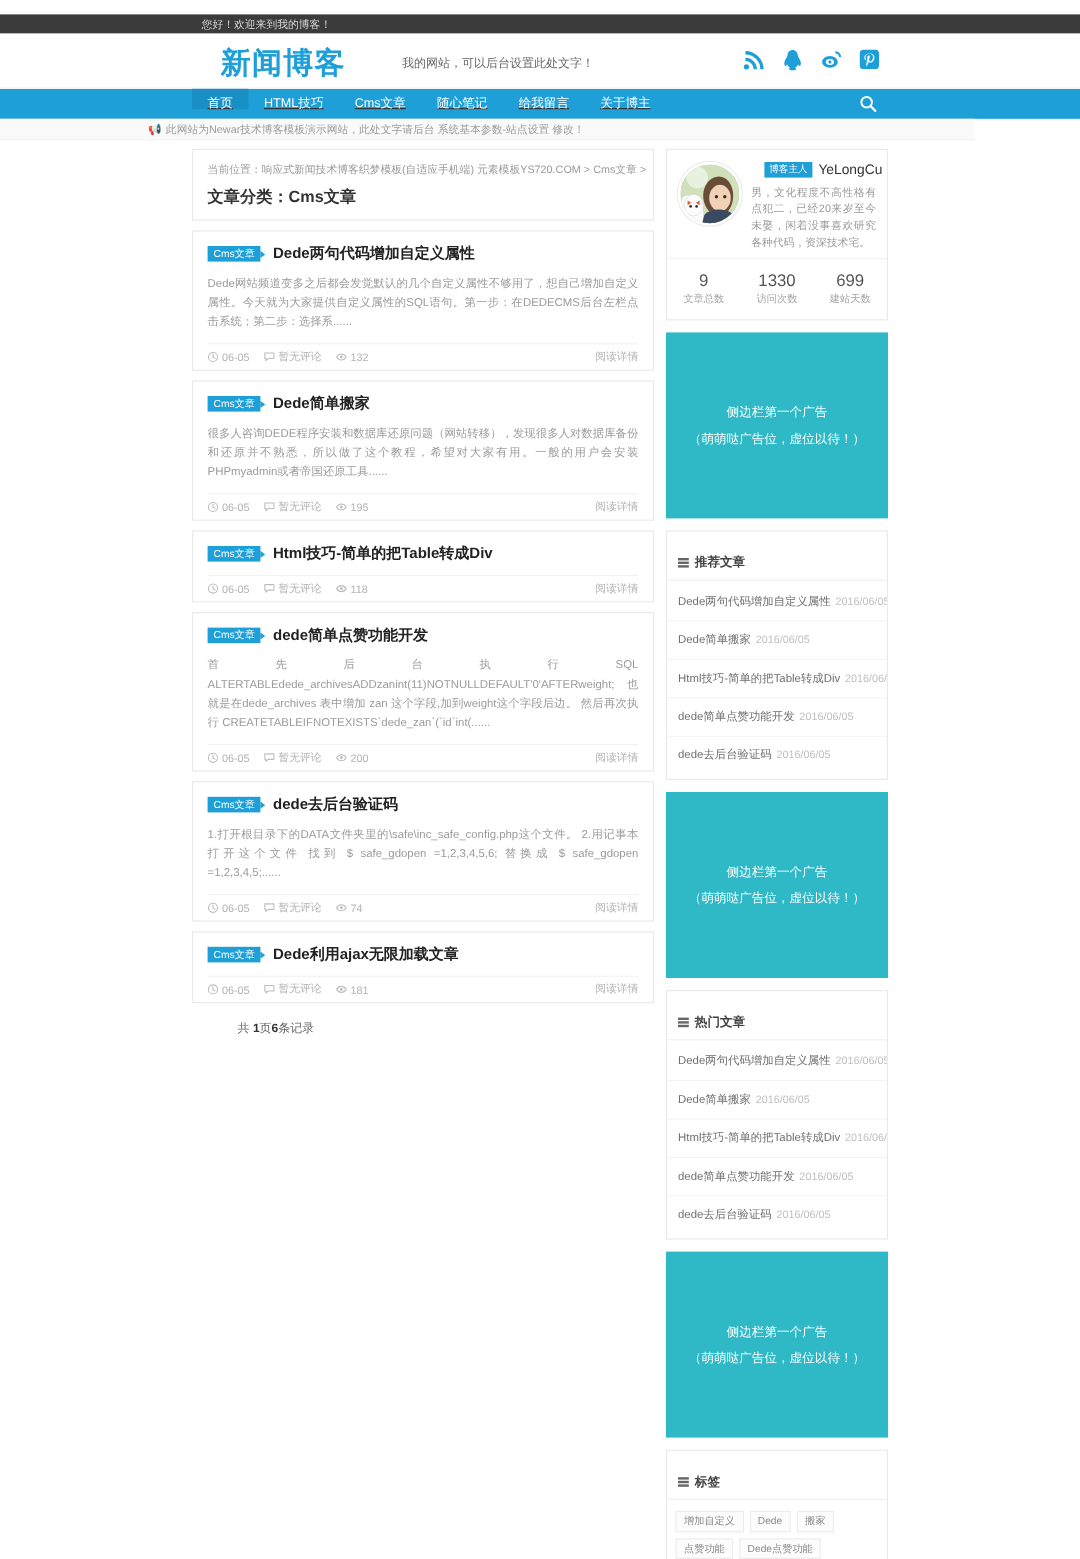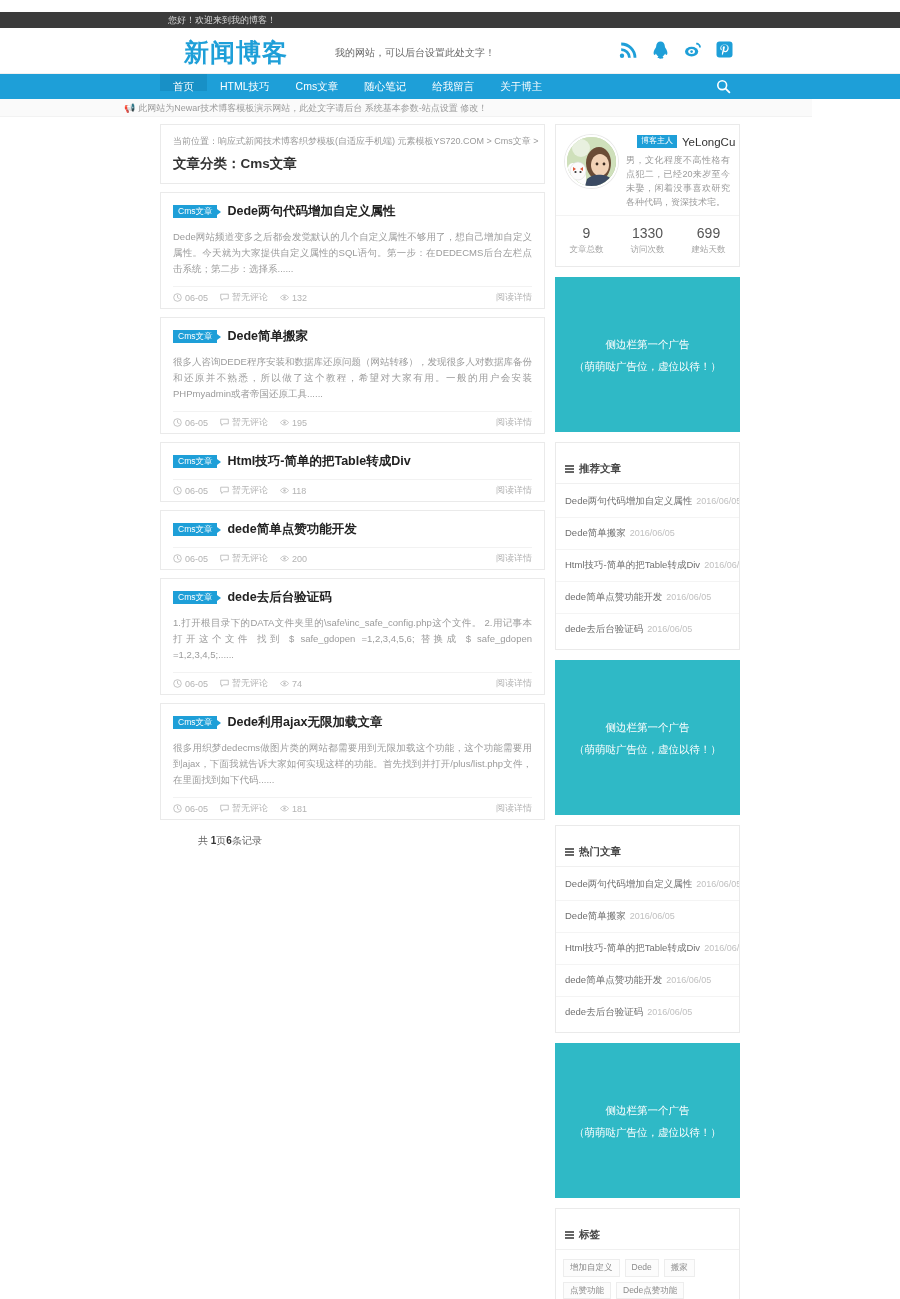--- a/index.html
+++ b/index.html
@@ -41,21 +41,21 @@
   .slogan {
     position: absolute; left: 175px; top: 18px;
     font-size: 10px; color: #666; white-space: nowrap;
   }
   .socials { position: absolute; right: 6px; top: 12px; display: flex; gap: 13px; }
   .soc { width: 19px; height: 19px; display: block; }
   .soc svg { display:block; }
 
   
   .navbar { width: 900px; background: #1e9fd8; height: 25px; }
-  .nav-inner { width: 580px; margin: 0 auto; position: relative; height: 17px; display:flex; }
+  .nav-inner { width: 580px; margin: 0 auto; position: relative; height: 17px; display:flex;text-decoration:underline; }
   .nav-item {
     color: #fff; font-size: 10.5px; line-height: 25px;
     padding: 0 13px; white-space: nowrap; cursor: pointer;
     text-decoration: none;
   }
   .nav-item.active { background: #1890c6; }
   .nav-search {
     position: absolute; right: 2px; top: 0; width: 30px; height: 25px;
     display:flex; align-items:center; justify-content:center; cursor:pointer;
   }
@@ -330,20 +330,21 @@
           </span>
           <span class="meta-more">阅读详情</span>
         </div>
       </div>
 
       <div class="art">
         <div class="art-head">
           <span class="tag-badge">Cms文章</span>
           <span class="art-title">dede简单点赞功能开发</span>
         </div>
+        <div class="art-desc">首先后台执行SQL ALTERTABLEdede_archivesADDzanint(11)NOTNULLDEFAULT'0'AFTERweight; 也就是在dede_archives 表中增加 zan 这个字段,加到weight这个字段后边。 然后再次执行 CREATETABLEIFNOTEXISTS`dede_zan`(`id`int(......</div>
         <div class="art-meta">
           <span class="meta-item">
             <span class="ico"><svg width="9" height="9" viewBox="0 0 9 9">
                   <circle cx="4.5" cy="4.5" r="3.8" fill="none" stroke="#bdbdbd" stroke-width="0.9"></circle>
                   <path d="M4.5 2.3V4.6l1.7 1" stroke="#bdbdbd" stroke-width="0.9" fill="none" stroke-linecap="round"></path>
                 </svg></span>
             <span>06-05</span>
           </span>
           <span class="meta-item">
             <span class="ico"><svg width="9" height="9" viewBox="0 0 9 9">
@@ -391,21 +392,20 @@
           </span>
           <span class="meta-more">阅读详情</span>
         </div>
       </div>
 
       <div class="art">
         <div class="art-head">
           <span class="tag-badge">Cms文章</span>
           <span class="art-title">Dede利用ajax无限加载文章</span>
         </div>
-        <div class="art-desc">很多用织梦dedecms做图片类的网站都需要用到无限加载这个功能，这个功能需要用到ajax，下面我就告诉大家如何实现这样的功能。首先找到并打开/plus/list.php文件，在里面找到如下代码......</div>
         <div class="art-meta">
           <span class="meta-item">
             <span class="ico"><svg width="9" height="9" viewBox="0 0 9 9">
                   <circle cx="4.5" cy="4.5" r="3.8" fill="none" stroke="#bdbdbd" stroke-width="0.9"></circle>
                   <path d="M4.5 2.3V4.6l1.7 1" stroke="#bdbdbd" stroke-width="0.9" fill="none" stroke-linecap="round"></path>
                 </svg></span>
             <span>06-05</span>
           </span>
           <span class="meta-item">
             <span class="ico"><svg width="9" height="9" viewBox="0 0 9 9">

